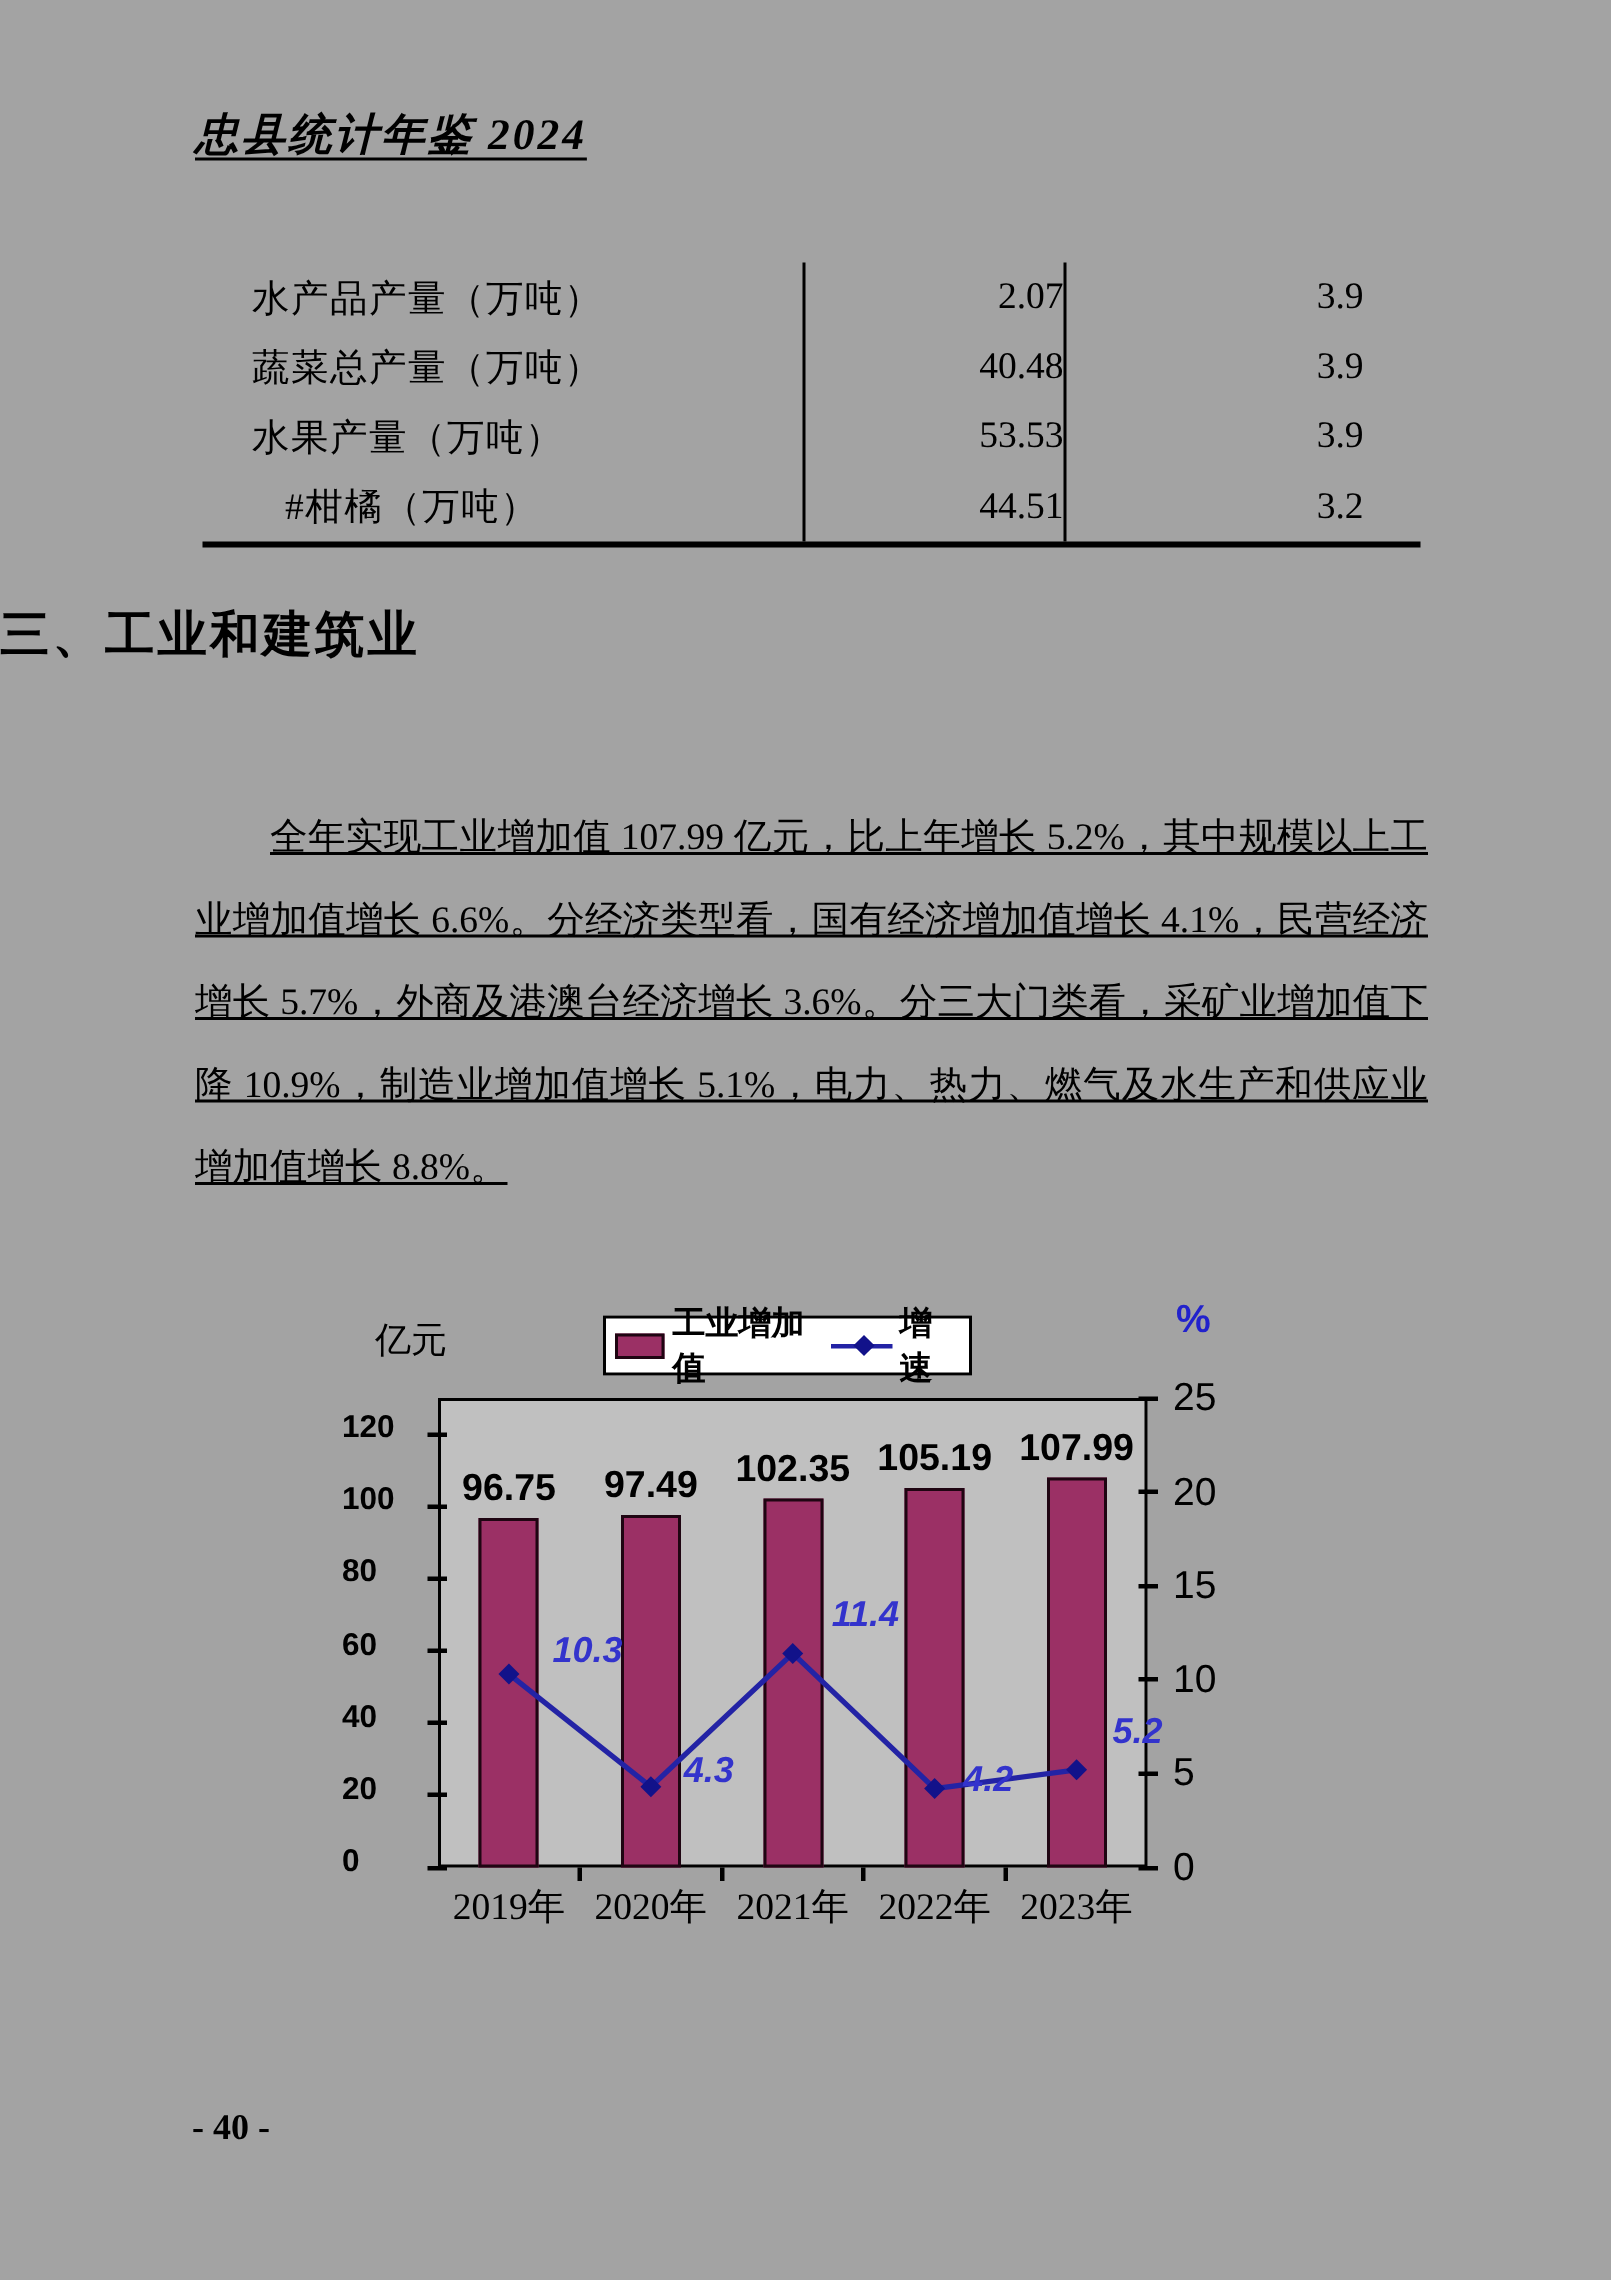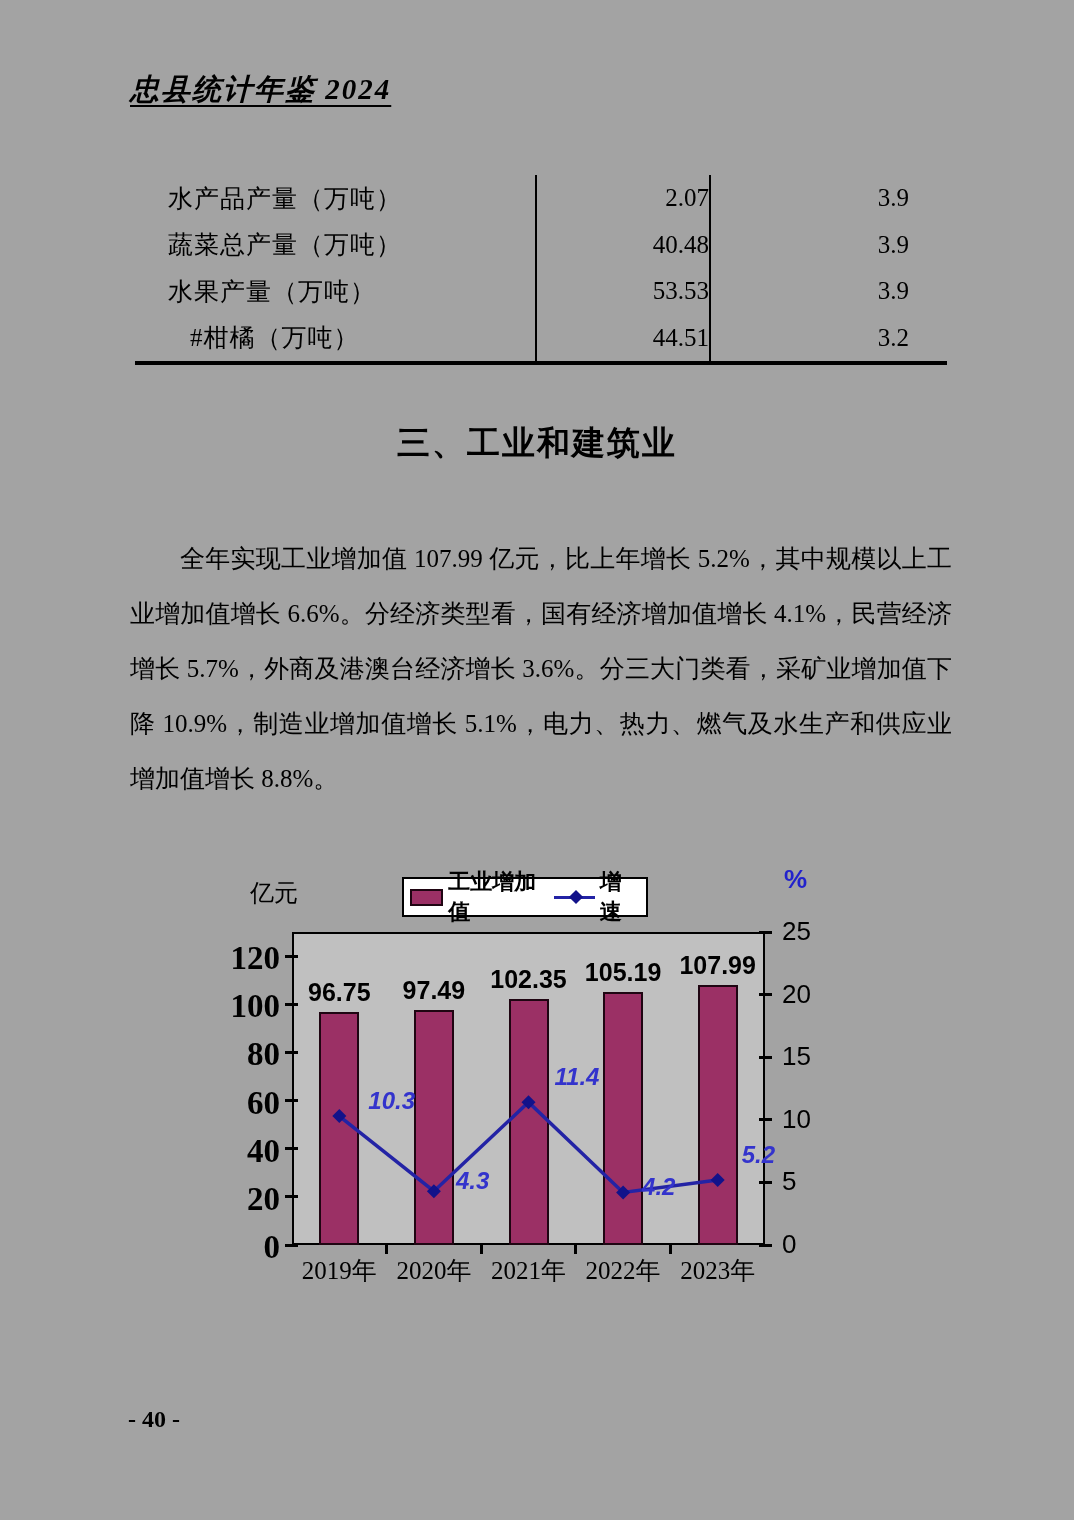--- a/index.html
+++ b/index.html
@@ -12,42 +12,42 @@
   .ptable{position:absolute;left:135px;top:175px;width:812px;height:186px;border-bottom:4px solid #000;font-size:25px;}
   .ptable .vline{position:absolute;top:0;bottom:0;width:1.5px;background:#000;}
   .ptable .vline.v1{left:400px;}
   .ptable .vline.v2{left:574px;}
   .trow{display:flex;height:46.5px;align-items:center;}
   .tlabel{width:400px;padding-left:33px;box-sizing:border-box;letter-spacing:1px;}
   .trow.indent .tlabel{padding-left:55px;}
   .tval{width:174px;text-align:right;box-sizing:border-box;}
   .tgrowth{flex:1;text-align:right;padding-right:38px;box-sizing:border-box;padding-left:32px;}
   
-  .section-heading{position:absolute;left:0;top:421px;width:1074px;text-align:center;
+  .section-heading{position:absolute;left:0;top:401px;width:1074px;text-align:left;
         font-family:"Liberation Sans","DejaVu Sans",sans-serif;font-weight:bold;font-size:33px;letter-spacing:2px;}
   
   .paragraph{position:absolute;left:130px;top:531px;width:822px;font-size:25px;}
-  .para-line{height:55px;line-height:55px;text-align:justify;text-align-last:justify;white-space:nowrap;}
+  .para-line{height:55px;line-height:55px;text-align:justify;text-align-last:justify;white-space:nowrap;text-decoration:underline;}
   .para-line.first{text-indent:50px;}
   .para-line.last{text-align-last:left;}
   
   .figure-title{position:absolute;left:0;top:801px;width:1074px;text-align:center;font-weight:bold;font-size:31px;letter-spacing:1px;}
   
   .axis-unit-left{position:absolute;left:250px;top:877px;font-size:24px;}
   .axis-unit-right{position:absolute;left:784px;top:864px;font-size:26px;font-weight:bold;
         font-family:"Liberation Sans","DejaVu Sans",sans-serif;color:#2222cc;}
   .legend{position:absolute;left:402px;top:877px;width:246px;height:40px;background:#fff;border:2px solid #000;
         box-sizing:border-box;display:flex;align-items:center;padding:0 6px;gap:5px;
         font-family:"Liberation Sans","DejaVu Sans",sans-serif;font-weight:bold;font-size:22px;}
   .legend-swatch{display:inline-block;width:36px;height:17px;background:#9b3065;border:2px solid #1f0512;box-sizing:border-box;}
   .legend-line{position:relative;display:inline-block;width:44px;height:3px;background:#2323a5;}
   .legend-diamond{position:absolute;left:17px;top:-4px;width:10px;height:10px;background:#12128a;transform:rotate(45deg);}
   .plot{position:absolute;left:292px;top:932px;width:473px;height:313px;background:#c0c0c0;border:2px solid #000;box-sizing:border-box;}
-  .tick-label-left{position:absolute;width:52px;text-align:right;font-family:Liberation Serif, serif;
-        font-weight:bold;font-size:33px;}
+  .tick-label-left{position:absolute;width:52px;font-family:Liberation Sans, sans-serif;
+        font-weight:bold;font-size:21px;}
   .tick-label-right{position:absolute;width:60px;text-align:left;font-family:"Liberation Sans","DejaVu Sans",sans-serif;
         font-weight:normal;font-size:26px;}
   .tick-mark{position:absolute;background:#000;}
   .bar{position:absolute;box-sizing:border-box;border:2px solid #1f0512;}
   .bar-value-label{position:absolute;width:120px;text-align:center;font-family:"Liberation Sans","DejaVu Sans",sans-serif;
         font-weight:bold;font-size:25px;}
   .x-axis-label{position:absolute;width:120px;text-align:center;font-size:25px;}
   .line-value-label{position:absolute;font-family:"Liberation Sans","DejaVu Sans",sans-serif;font-style:italic;
         font-weight:600;font-size:24px;color:#3333cc;}
   

